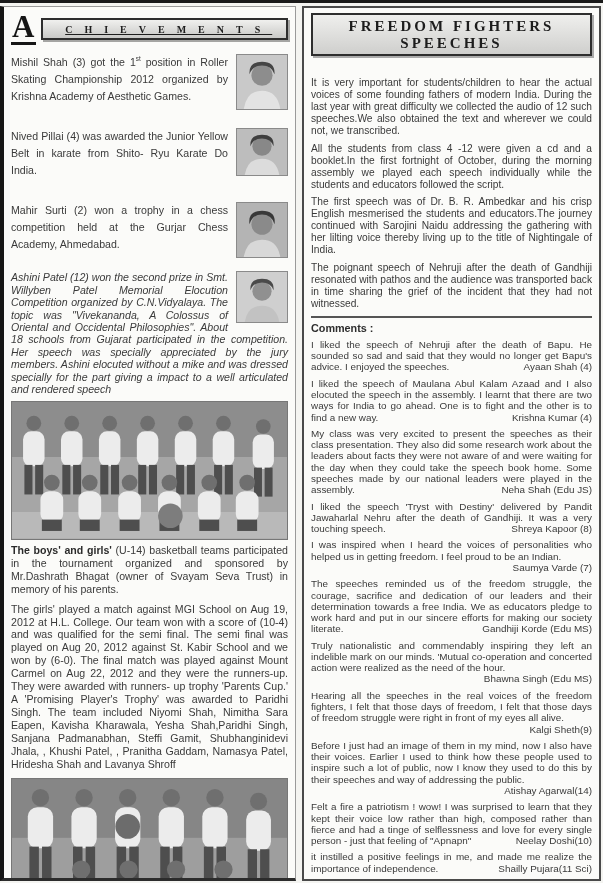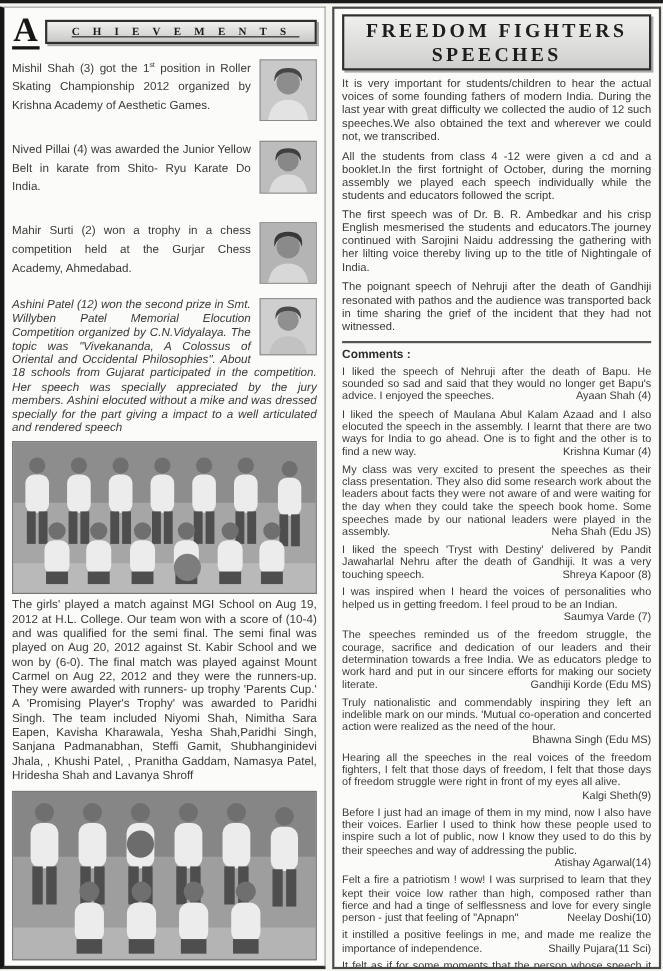--- a/index.html
+++ b/index.html
@@ -70,24 +70,24 @@
     background: #fbfbf9;
     border: 2px solid #4a4a4a;
     padding: 4px 7px 4px 7px;
     overflow: hidden;
   }
   .ff-header {
     border: 2px solid #2e2e2e;
     background: linear-gradient(#efefed, #cfcfcd);
     box-shadow: 2px 2px 0 #ababab;
     font-family: "Liberation Serif", serif;
-    font-weight: bold; font-size: 18px;
+    font-weight: bold; font-size: 15px;
     letter-spacing: 3px; text-align: center;
     color: #1d1d1d; padding: 3px 0 2px;
-    margin: 1px 0 7px;
+    margin: 1px 0 21px;
   }
   .intro-para { font-size: 10.2px; line-height: 1.17; text-align: justify; color: #3a3a3a; margin-bottom: 6px; }
   .comments-section { border-top: 2px solid #555; margin-top: 2px; padding-top: 4px; }
   .comments-label { font-size: 10.8px; font-weight: bold; color: #2d2d2d; margin-bottom: 5px; }
   .comment { font-size: 9.9px; line-height: 1.14; text-align: justify; color: #3a3a3a; margin-bottom: 5px; overflow: hidden; }
   .comment .author { float: right; white-space: nowrap; padding-left: 10px; }
   sup { font-size: 60%; vertical-align: super; }
   .defs { position: absolute; width: 0; height: 0; overflow: hidden; }
 </style>
 </head>
@@ -179,20 +179,21 @@
         <use href="#kneel" x="24" y="70" width="36" height="72"></use>
         <use href="#kneel" x="64" y="70" width="36" height="72"></use>
         <use href="#kneel" x="106" y="70" width="36" height="72"></use>
         <use href="#kneel" x="148" y="70" width="36" height="72"></use>
         <use href="#kneel" x="190" y="70" width="36" height="72"></use>
         <use href="#kneel" x="230" y="70" width="36" height="72"></use>
         <circle cx="167" cy="120" r="13" fill="#7d7d7d"></circle>
       </svg>
     </div>
 
+    <p class="bb-para"><b>The boys' and girls'</b><span> (U-14) basketball teams participated in the tournament organized and sponsored by Mr.Dashrath Bhagat (owner of Svayam Seva Trust) in memory of his parents.</span></p>
 
     <p class="bb-para">The girls' played a match against MGI School on Aug 19, 2012 at H.L. College. Our team won with a score of (10-4) and was qualified for the semi final. The semi final was played on Aug 20, 2012 against St. Kabir School and we won by (6-0). The final match was played against Mount Carmel on Aug 22, 2012 and they were the runners-up. They were awarded with runners- up trophy 'Parents Cup.' A 'Promising Player's Trophy' was awarded to Paridhi Singh. The team included Niyomi Shah, Nimitha Sara Eapen, Kavisha Kharawala, Yesha Shah,Paridhi Singh, Sanjana Padmanabhan, Steffi Gamit,  Shubhanginidevi Jhala, , Khushi Patel, , Pranitha Gaddam, Namasya Patel, Hridesha Shah and Lavanya Shroff</p>
 
     <div class="team-photo">
       <svg viewBox="0 0 290 160" preserveAspectRatio="none">
         <rect width="290" height="160" fill="#9e9e9e"></rect>
         <rect width="290" height="62" fill="#868686"></rect>
         <rect y="130" width="290" height="30" fill="#b4b4b4"></rect>
         <use href="#stand" x="10" y="8" width="40" height="100"></use>
         <use href="#stand" x="56" y="8" width="40" height="100"></use>

